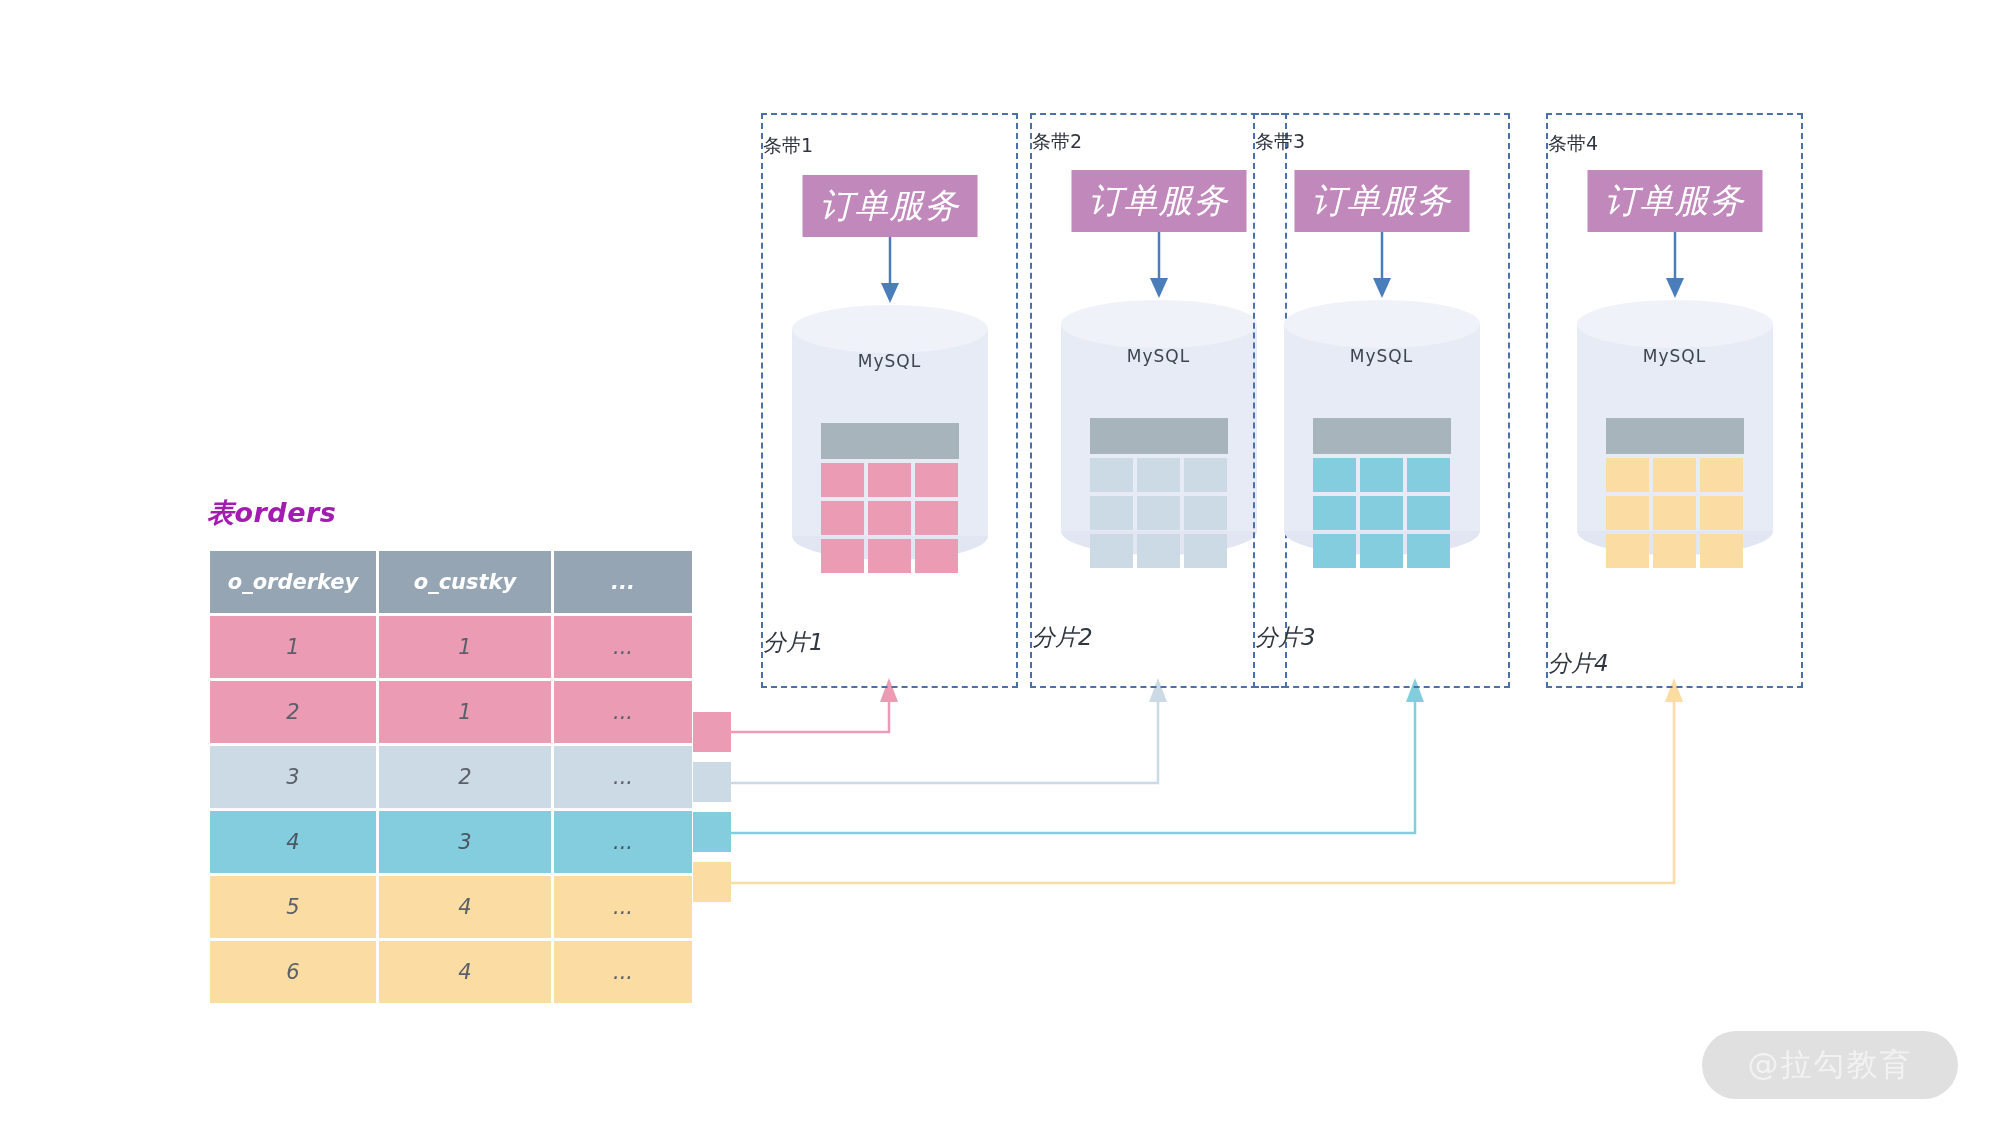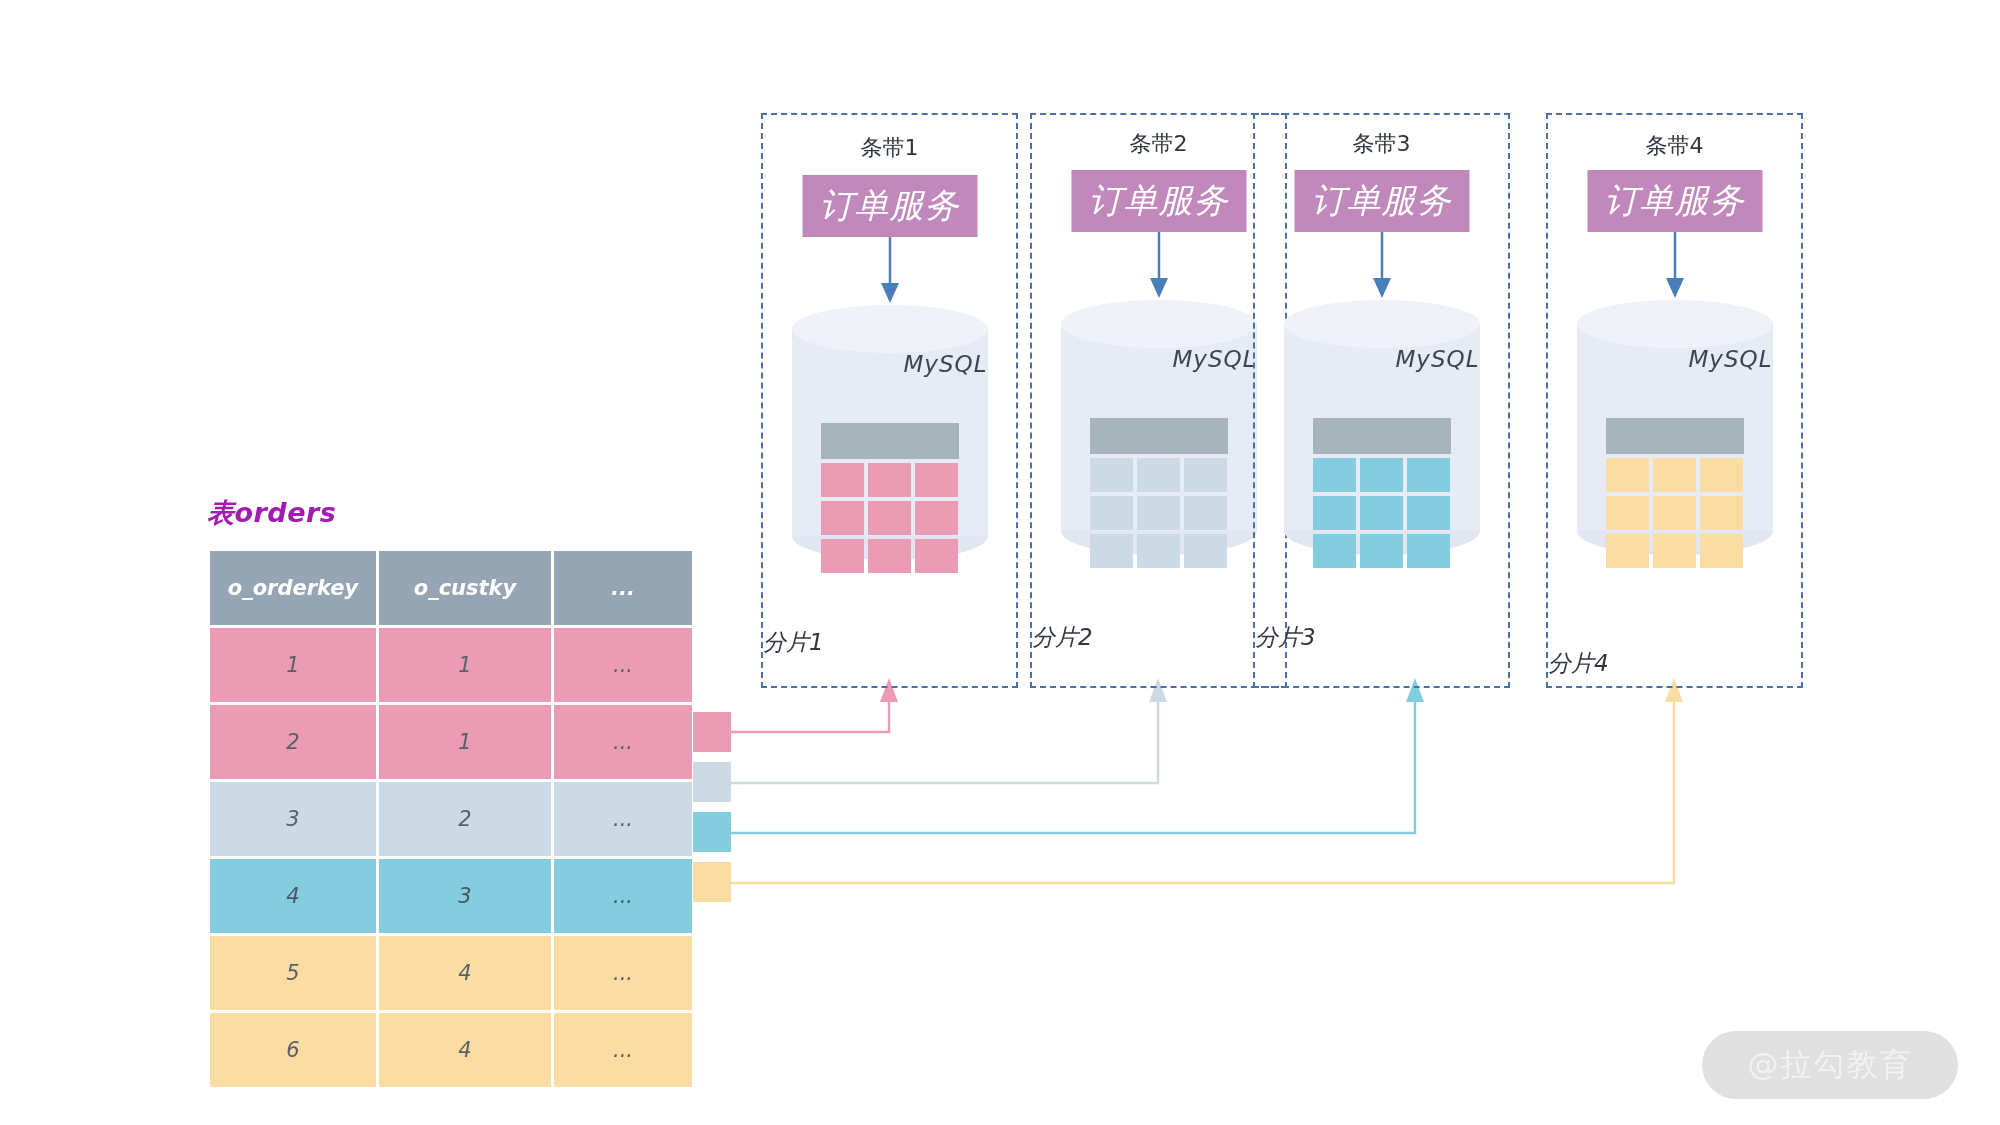--- a/index.html
+++ b/index.html
@@ -15,21 +15,21 @@
     position:absolute;left:207px;top:495px;
     font-size:27px;font-weight:700;font-style:italic;color:#a21caf;
     letter-spacing:.5px;white-space:nowrap;
   }
   #source-table{
     position:absolute;left:207px;top:548px;width:476px;
     border-collapse:separate;border-spacing:3px 3px;
     table-layout:fixed;
   }
   #source-table th,#source-table td{
-    height:58px;padding:8px;text-align:center;vertical-align:middle;
+    height:58px;padding:2px;text-align:center;vertical-align:middle;
     font-style:italic;font-size:21px;font-weight:400;
   }
   #source-table th{background:#95a5b3;color:#ffffff;font-weight:700;font-size:21px;}
   #source-table col.c1{width:166px}
   #source-table col.c2{width:172px}
   #source-table col.c3{width:138px}
   td.k-pink{background:#eb9cb4;color:#5a5f68;}
   td.k-steel{background:#ccdae5;color:#5a5f68;}
   td.k-cyan{background:#84cddf;color:#4c5660;}
   td.k-amber{background:#fbdda4;color:#5a5f68;}
@@ -45,22 +45,22 @@
   .shard-col{
     position:absolute;top:113px;width:257px;height:575px;
     border:2px dashed #4a6fa9;box-sizing:border-box;
   }
   #shard-col-1{left:761px}
   #shard-col-2{left:1030px}
   #shard-col-3{left:1253px}
   #shard-col-4{left:1546px}
 
   .stripe-label{
-    position:absolute;left:0;right:0;text-align:center;
-    font-size:22px;color:#2f3640;white-space:nowrap;
+    position:absolute;left:0;right:0;text-align:left;
+    font-size:19px;color:#2f3640;white-space:nowrap;
   }
   .shard-label{
     position:absolute;left:0;right:0;
     font-size:23px;font-style:italic;color:#2f3640;white-space:nowrap;
   }
 
   .svc-box{
     position:absolute;left:50%;transform:translateX(-50%);
     width:175px;height:62px;background:#c088bb;
     display:flex;align-items:center;justify-content:center;
@@ -69,22 +69,22 @@
   }
 
   .svc-arrow{position:absolute;left:50%;transform:translateX(-50%);}
 
   
   .cyl{position:absolute;left:50%;transform:translateX(-50%);width:196px;height:255px;}
   .cyl-body{position:absolute;left:0;top:24px;width:196px;height:207px;background:#e7ebf5;}
   .cyl-top{position:absolute;left:0;top:0;width:196px;height:48px;border-radius:50%;background:#eff2f9;}
   .cyl-bot{position:absolute;left:0;top:207px;width:196px;height:48px;border-radius:50%;background:#e1e6f2;}
   .cyl-name{
-    position:absolute;left:0;right:0;top:46px;text-align:right;
-    font-size:23px;font-style:italic;color:#3c4450;letter-spacing:1px;
+    position:absolute;left:0;right:0;top:46px;text-align:center;
+    font-size:17px;color:#3c4450;letter-spacing:1px;
   }
   .mini-table{position:absolute;left:29px;top:118px;width:138px;}
   .mini-head{height:36px;background:#a8b4bb;margin-bottom:4px;}
   .mini-row{display:flex;gap:4px;margin-bottom:4px;}
   .mini-cell{flex:1;height:34px;}
   .mini-row:last-child{margin-bottom:0;}
   .mc-pink{background:#eb9cb4}
   .mc-steel{background:#ccdae5}
   .mc-cyan{background:#84cddf}
   .mc-amber{background:#fbdda4}

